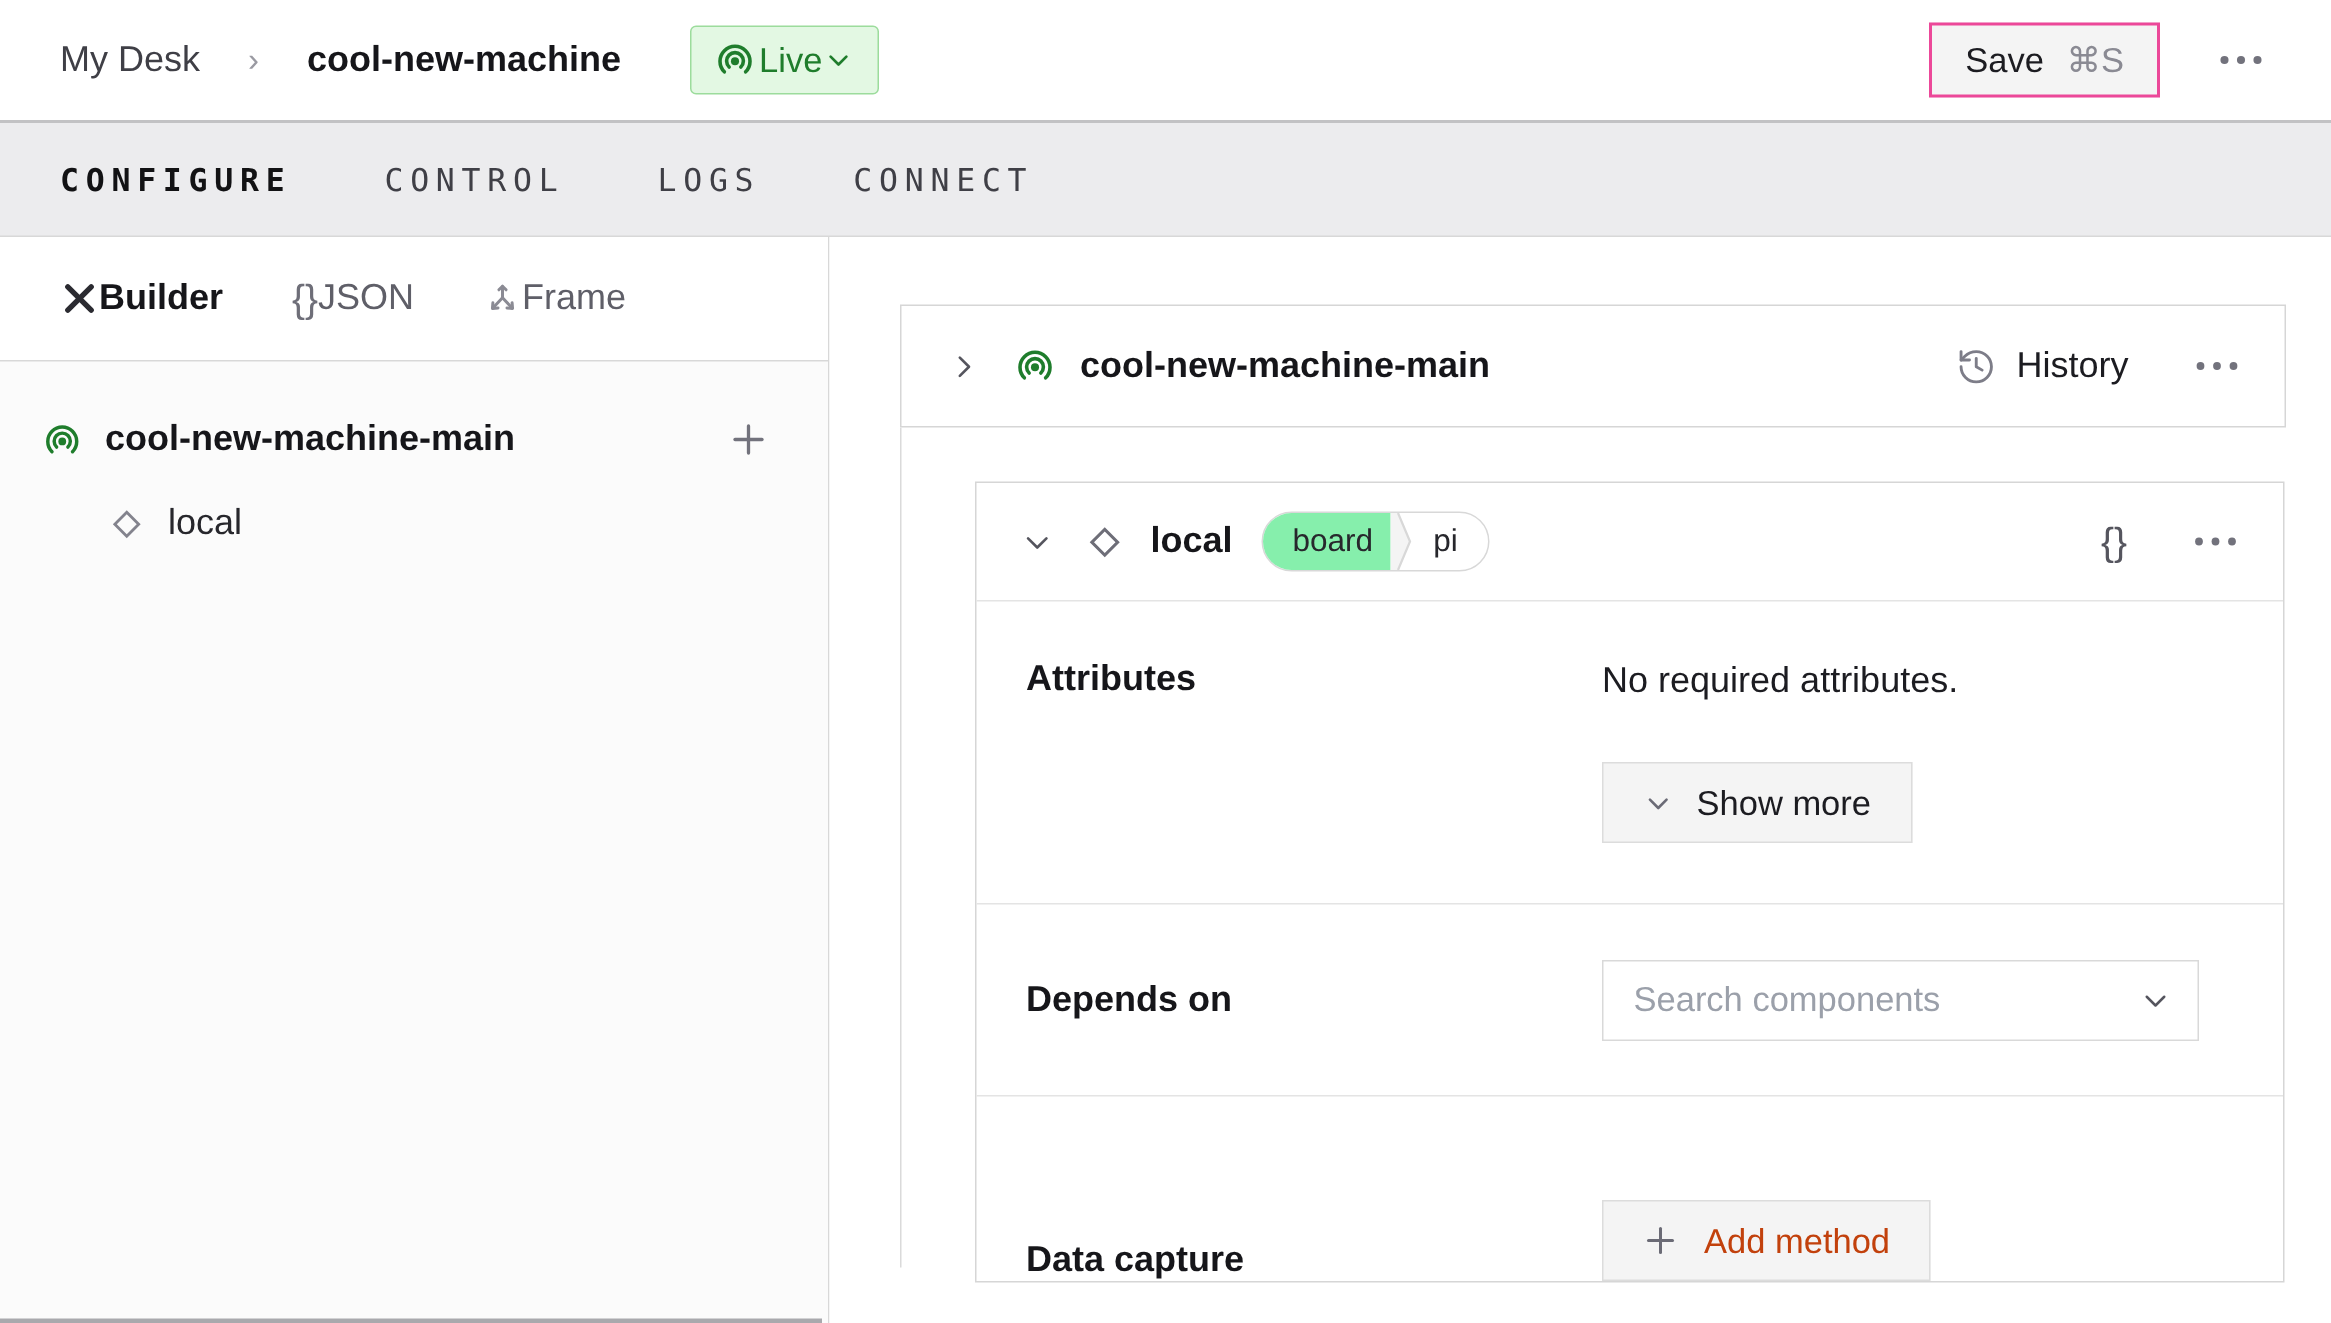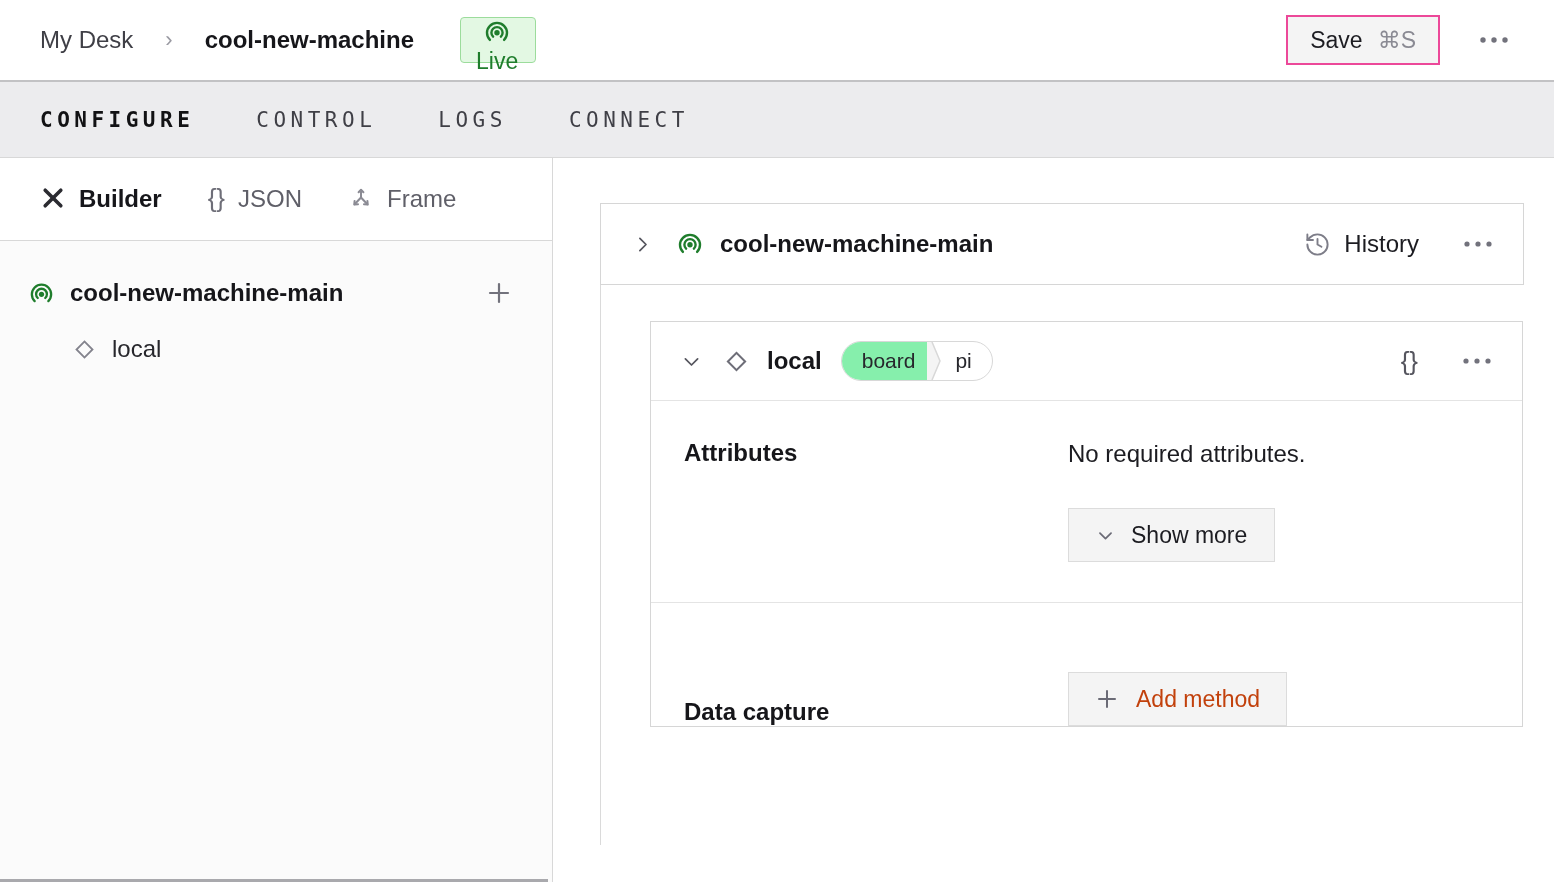--- a/index.html
+++ b/index.html
@@ -25,21 +25,20 @@
   .crumb-current { color: #16161a; font-weight: 700; }
   .live-badge {
     margin-left: 46px; height: 46px;
     display: flex; align-items: center; gap: 2px;
     padding: 0 17px 0 15px;
     background: #e3f8e3;
     border: 1px solid #9cdc9c;
     border-radius: 4px;
     color: #1f7d2c; font-size: 23px;
     cursor: pointer;
-    flex-direction: column;
   }
   .header-spacer { flex: 1; }
   .save-btn {
     height: 50px; display: flex; align-items: center; gap: 15px;
     padding: 0 22px;
     background: #f4f4f4; border: 2px solid #ec4899;
     font-size: 23px; cursor: pointer; font-family: inherit;
   }
   .save-label { color: #1c1c21; }
   .save-shortcut { color: #8a8a93; }
@@ -70,21 +69,21 @@
     display: flex; flex-direction: column;
   }
   .mode-row {
     height: 83px; flex: 0 0 83px;
     background: #fff;
     border-bottom: 1px solid #d8d8d8;
     display: flex; align-items: center;
     padding-left: 40px; gap: 46px;
     font-size: 24px;
   }
-  .mode { display: flex; align-items: flex-start; gap: 13px; color: #5f5f68; cursor: pointer; }
+  .mode { display: flex; align-items: center; color: #5f5f68; cursor: pointer; }
   .mode.active { color: #16161a; font-weight: 700; }
   .braces-glyph { font-size: 26px; color: #6e6e78; line-height: 1; }
   .tree { flex: 1; padding: 28px 40px 0 28px; }
   .tree-root-row { display: flex; align-items: center; gap: 15px; height: 48px; cursor: pointer; }
   .tree-root-label { font-size: 24px; font-weight: 700; color: #16161a; flex: 1; }
   .tree-plus { color: #72727c; cursor: pointer; display: flex; }
   .tree-child-row { display: flex; align-items: center; gap: 15px; height: 48px; margin-top: 8px; padding-left: 44px; cursor: pointer; }
   .tree-child-label { font-size: 24px; color: #27272c; }
   .sidebar-bottom-bar { height: 3px; flex: 0 0 3px; background: #a9a9ad; width: 548px; }
 
@@ -348,20 +347,31 @@
               <span style="display:flex">
                 <svg width="19" height="19" viewBox="0 0 24 24" fill="none">
                     <path d="M5 9 l7 7 7 -7" stroke="#6b6b76" stroke-width="2.2" stroke-linecap="round" stroke-linejoin="round"></path>
                   </svg>
               </span>
               <span>Show more</span>
             </button>
           </div>
         </div>
 
+        <div class="section section-depends">
+          <div class="section-label">Depends on</div>
+          <div class="search-select">
+            <span class="select-placeholder">Search components</span>
+            <span style="display:flex">
+              <svg width="20" height="20" viewBox="0 0 24 24" fill="none">
+                  <path d="M5 9 l7 7 7 -7" stroke="#55555e" stroke-width="2" stroke-linecap="round" stroke-linejoin="round"></path>
+                </svg>
+            </span>
+          </div>
+        </div>
 
         <div class="section section-capture">
           <div class="section-label">Data capture</div>
           <button class="add-method-btn">
             <span style="display:flex">
               <svg width="24" height="24" viewBox="0 0 24 24" fill="none" stroke="#6b6b76" stroke-width="2" stroke-linecap="round">
                   <path d="M12 4 V20"></path>
                   <path d="M4 12 H20"></path>
                 </svg>
             </span>

